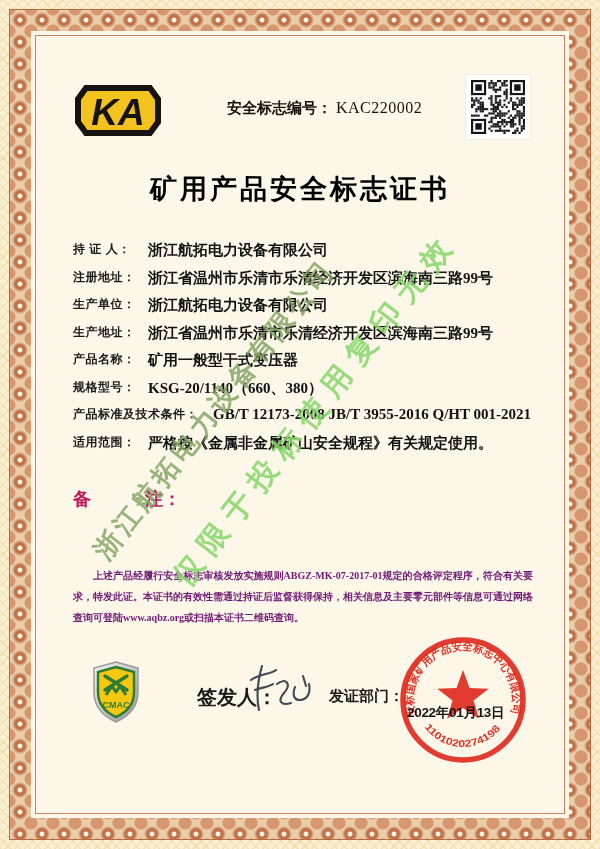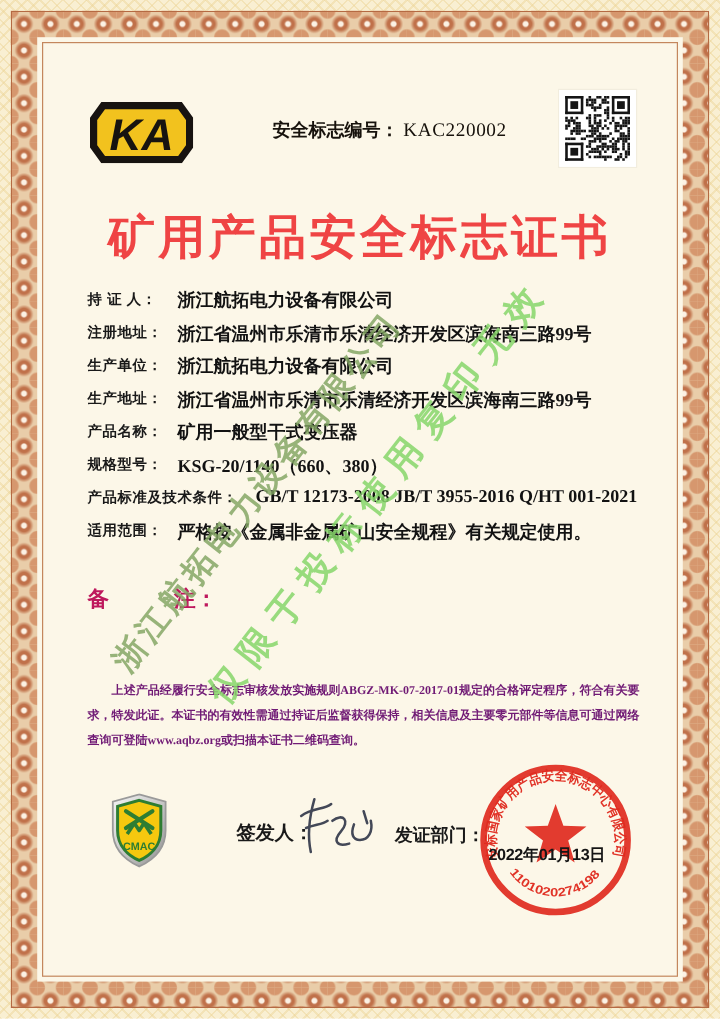--- a/index.html
+++ b/index.html
@@ -26,36 +26,36 @@
     border-radius:9px;color:rgba(211,178,106,.40);display:flex;align-items:center;justify-content:center;
     font:italic 700 21px "Liberation Sans",sans-serif;transform:rotate(-18deg);letter-spacing:1px;}
   .center-ghost{position:absolute;left:243px;top:348px;opacity:.6;transform:rotate(-12deg);}
   
   .ka-logo{position:absolute;left:75px;top:85px;}
   .cert-no{position:absolute;left:227px;top:99px;font-size:15px;color:#17120c;white-space:nowrap;}
   .cert-no .lbl{font-weight:700;font-family:"Liberation Sans",sans-serif;}
   .cert-no .val{font-family:"Liberation Serif",serif;font-size:16px;letter-spacing:.5px;margin-left:4px;}
   .qr{position:absolute;left:466px;top:75px;background:#fff;box-shadow:0 0 0 1px rgba(0,0,0,.04);}
   .title{position:absolute;left:0;right:0;top:171px;text-align:center;margin:0;
-    font-family:"Liberation Serif",serif;font-weight:700;font-size:39px;color:#ef4444;letter-spacing:3px;}
+    font-family:"Liberation Serif",serif;font-weight:700;font-size:27px;color:#000000;letter-spacing:3px;}
   
   .rows{position:absolute;left:73px;top:241px;right:50px;}
   .row{display:flex;align-items:flex-start;height:27.5px;white-space:nowrap;}
   .flabel{font-weight:700;font-size:12px;color:#191919;min-width:74px;letter-spacing:.5px;}
   .fvalue{font-weight:700;font-size:15px;color:#121212;font-family:"Liberation Serif",serif;margin-left:1px;}
   .row.wide .flabel{min-width:0;margin-right:14px;}
   .dates{position:absolute;left:73px;top:458px;white-space:nowrap;font-size:15px;}
   .dates .flabel2{font-weight:700;color:#191919;}
   .dates .dval{font-weight:700;font-family:"Liberation Serif",serif;color:#121212;}
   .remark{position:absolute;left:73px;top:487px;font-weight:700;font-size:18px;color:#be185d;}
   .para{position:absolute;left:73px;width:460px;top:565px;margin:0;text-indent:2em;text-align:justify;
     font-family:"Liberation Serif",serif;font-weight:700;font-size:10px;line-height:21px;color:#701a75;}
   
   .cmac{position:absolute;left:90px;top:661px;}
-  .signer-label{position:absolute;left:197px;top:684px;font-weight:700;font-size:16px;color:#191919;}
+  .signer-label{position:absolute;left:197px;top:684px;font-weight:700;font-size:20px;color:#191919;}
   .signature{position:absolute;left:243px;top:660px;}
   .dept-label{position:absolute;left:329px;top:687px;font-weight:700;font-size:15px;color:#191919;}
   .seal{position:absolute;left:395px;top:632px;}
   .seal-date{position:absolute;left:407px;top:704px;font-weight:700;font-size:13.5px;color:#151515;
     letter-spacing:-.3px;z-index:6;}
   
   .wm{position:absolute;transform-origin:0 50%;transform:rotate(-52deg);white-space:nowrap;
     font-family:"Liberation Serif",serif;font-weight:700;z-index:5;pointer-events:none;}
   .wm1{left:100px;top:538px;font-size:27px;letter-spacing:4px;color:rgba(128,164,96,.82);}
   .wm2{left:180px;top:562px;font-size:30px;letter-spacing:10px;color:rgba(134,214,106,.85);}

